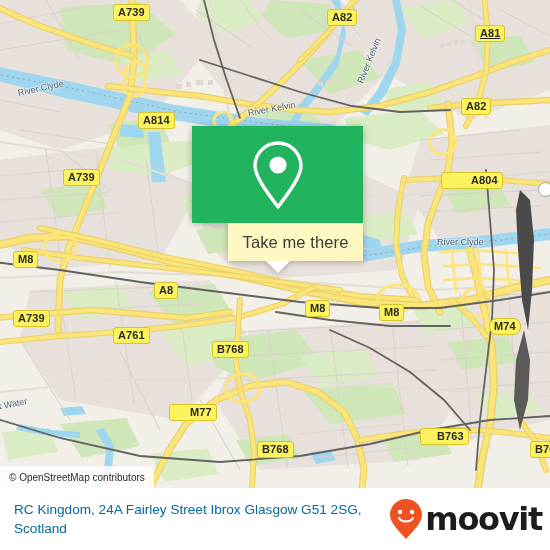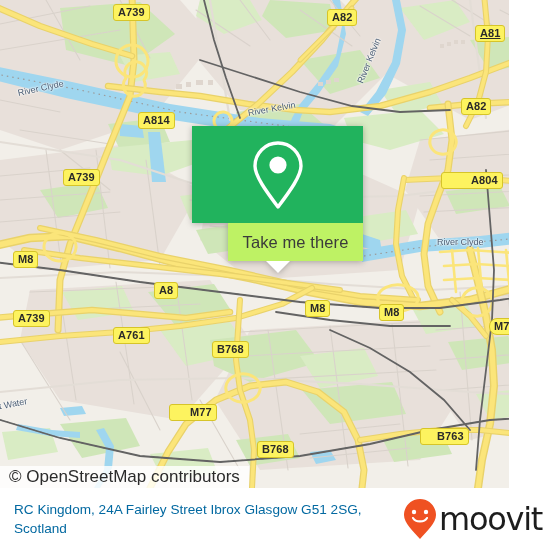--- a/index.html
+++ b/index.html
@@ -17,21 +17,21 @@
     position: relative;
     width: 550px;
     height: 550px;
     overflow: hidden;
   }
 
   
   #map {
     position: absolute;
     left: 0; top: 0;
-    width: 509px;
+    width: 550px;
     height: 488px;
     overflow: hidden;
     background: #efe9e4;
   }
   #map-svg { position:absolute; left:0; top:0; display:block; }
 
   
   .shield {
     position: absolute;
     background: #fdf35f;
@@ -112,21 +112,21 @@
     position: absolute;
     left: 0;
     bottom: 0;
     height: 22px;
     padding: 0 9px 0 9px;
     display: flex;
     align-items: center;
     background: rgba(255,255,255,0.82);
     color: #2b2b2b;
     font-family: "Liberation Sans", sans-serif;
-    font-size: 17px;
+    font-size: 10px;
     white-space: nowrap;
   }
 
   
   #footer {
     position: absolute;
     left: 0;
     top: 488px;
     width: 550px;
     height: 62px;
@@ -148,21 +148,21 @@
   #footer-logo {
     flex: 0 0 auto;
     display: flex;
     align-items: center;
     gap: 2px;
   }
   #moovit-wordmark {
     color: #1d1d1d;
     font-family: "DejaVu Sans", sans-serif;
     font-size: 32px;
-    font-weight: normal;
+    font-weight: bold;
     letter-spacing: -1.3px;
     line-height: 32px;
   }
 </style>
 </head>
 <body>
 
 <div id="app">
 
   <div id="map">
@@ -420,21 +420,21 @@
 
     <div class="poi-circle" id="poi-marker" style="left: 538px; top: 182px;"></div>
 
     <div id="callout">
       <div id="callout-top" style="background: rgb(33, 179, 93);">
         <svg width="58" height="72" viewBox="0 0 58 72">
           <path d="M29 4 C16.3 4 6 14.3 6 27 C6 37 17 52 29 68 C41 52 52 37 52 27 C52 14.3 41.7 4 29 4 Z" fill="none" stroke="#ffffff" stroke-width="3.4" stroke-linejoin="round"></path>
           <circle cx="29" cy="26" r="8.6" fill="#ffffff"></circle>
         </svg>
       </div>
-      <div id="callout-bottom" style="background: #bef264; margin-left: 36px;">
+      <div id="callout-bottom" style="background: #fef9c3; margin-left: 36px;">
         <span id="callout-label">Take me there</span>
       </div>
       <div id="callout-tail"></div>
     </div>
 
     <div id="attribution">
       <span>© OpenStreetMap contributors</span>
     </div>
   </div>
 

